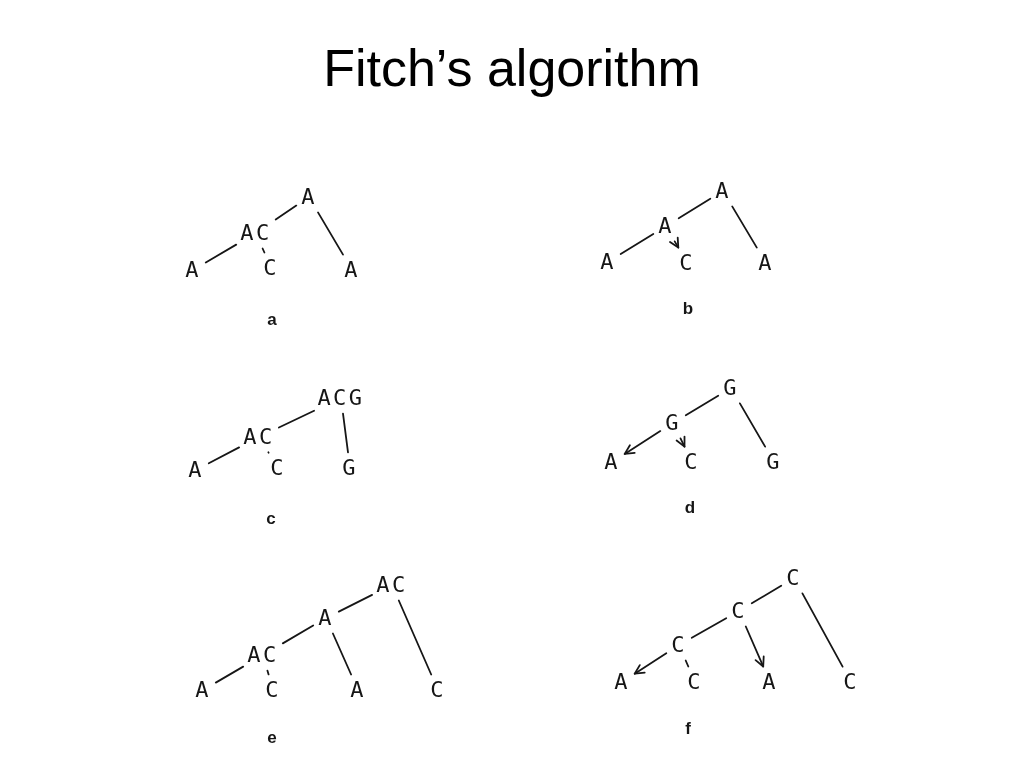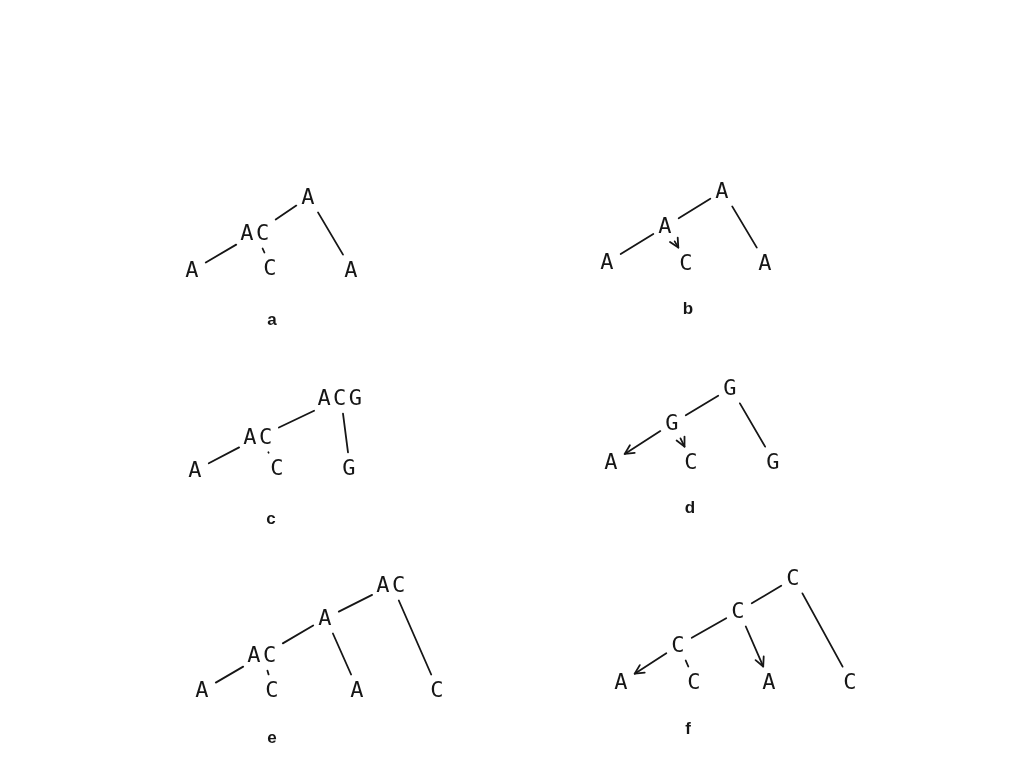--- a/index.html
+++ b/index.html
@@ -30,20 +30,21 @@
   #diagram-svg {
     position: absolute;
     top: 0;
     left: 0;
   }
 </style>
 </head>
 <body>
 
 <div class="slide">
+  <h1 class="slide-title">Fitch’s algorithm</h1>
   <svg id="diagram-svg" width="1024" height="768" viewBox="0 0 1024 768">
       <g>
         <line x1="236.2" y1="244.6" x2="205.8" y2="262.5" stroke="#161616" stroke-width="1.8" stroke-linecap="round"></line>
         <line x1="262.6" y1="248.5" x2="264.4" y2="252.5" stroke="#161616" stroke-width="1.8" stroke-linecap="round"></line>
         <line x1="296.3" y1="205.6" x2="275.7" y2="219.6" stroke="#161616" stroke-width="1.8" stroke-linecap="round"></line>
         <line x1="318.0" y1="212.4" x2="343.0" y2="254.6" stroke="#161616" stroke-width="1.8" stroke-linecap="round"></line>
         <text x="309" y="204.48" text-anchor="middle" font-family="&quot;DejaVu Sans Mono&quot;, monospace" font-size="22" letter-spacing="2.5" fill="#161616">A</text>
         <text x="256" y="240.48" text-anchor="middle" font-family="&quot;DejaVu Sans Mono&quot;, monospace" font-size="22" letter-spacing="2.5" fill="#161616">AC</text>
         <text x="193" y="277.48" text-anchor="middle" font-family="&quot;DejaVu Sans Mono&quot;, monospace" font-size="22" letter-spacing="2.5" fill="#161616">A</text>
         <text x="271" y="275.48" text-anchor="middle" font-family="&quot;DejaVu Sans Mono&quot;, monospace" font-size="22" letter-spacing="2.5" fill="#161616">C</text>

